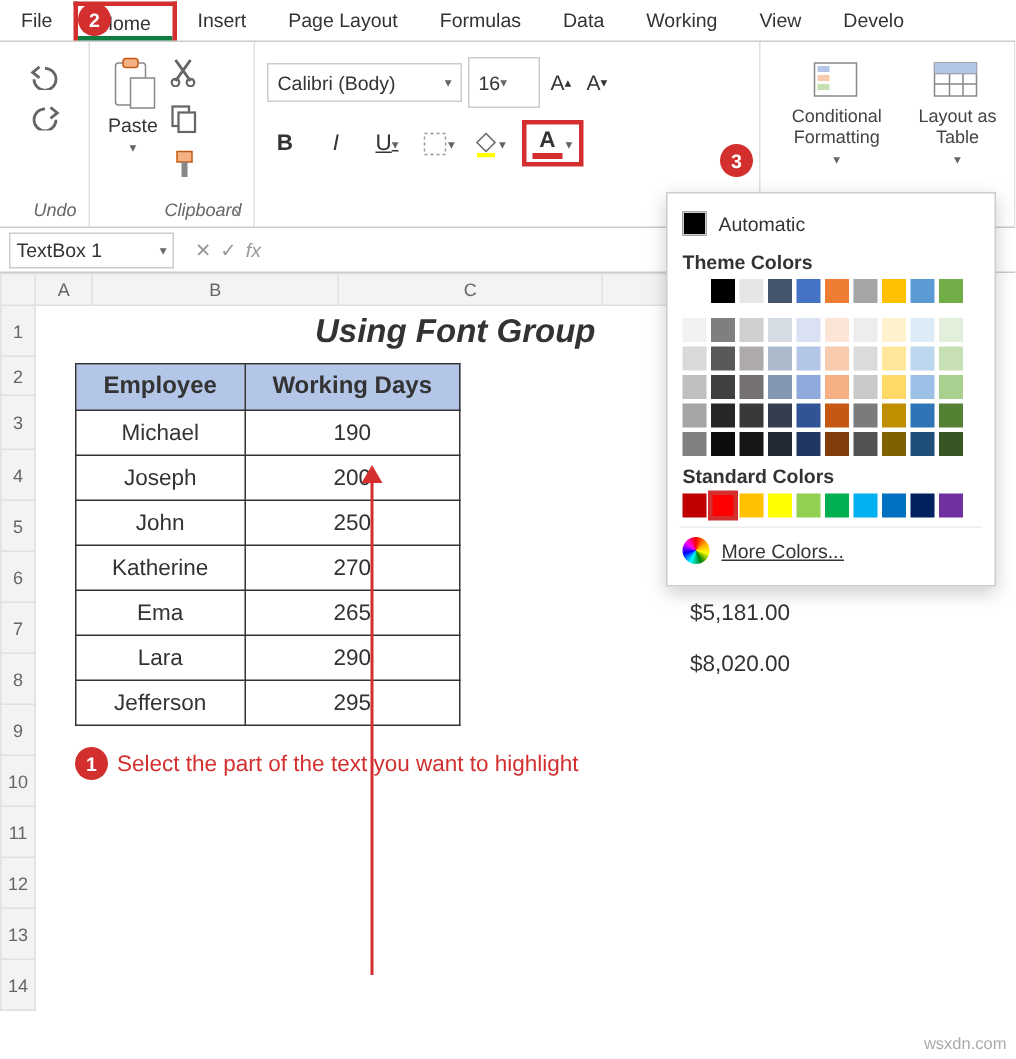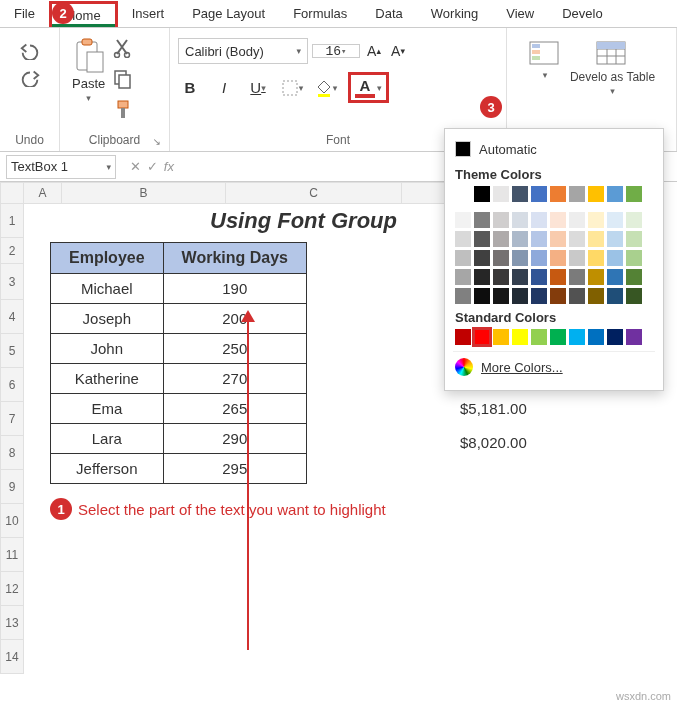--- a/index.html
+++ b/index.html
@@ -6,41 +6,41 @@
 body { font-family: "Segoe UI", Arial, sans-serif; font-size: 13px; color: #333; background: #fff; width: 677px; height: 706px; overflow: hidden; position: relative; }
 
 
 .menubar { display: flex; border-bottom: 1px solid #ccc; height: 28px; align-items: center; }
 .menubar .item { padding: 4px 14px; cursor: pointer; position: relative; }
 .menubar .item.active { border: 3px solid #d32f2f; border-bottom: none; box-shadow: inset 0 -3px 0 #107c41; }
 
 
 .ribbon { display: flex; border-bottom: 1px solid #ccc; height: 124px; }
 .group { border-right: 1px solid #e0e0e0; display: flex; flex-direction: column; justify-content: space-between; padding: 6px 8px 2px; }
-.group-label { text-align: center; color: #666; font-size: 12px; padding: 2px 0; position: relative; }
+.group-label { text-align: right; color: #666; font-size: 12px; padding: 2px 0; position: relative; font-style: italic; }
 .launcher { position: absolute; right: 0; bottom: 2px; font-size: 10px; color: #888; }
 
 
 .undo-group { width: 60px; }
 .undo-icons { display:flex; flex-direction:column; gap:6px; align-items:center; padding-top:8px;}
 .undo-icons svg { width:22px; height:18px; }
 
 
 .clipboard-group { width: 110px; }
 .clipboard-body { display:flex; gap:4px; flex:1;}
 .paste-btn { display:flex; flex-direction:column; align-items:center; gap:2px; padding:4px; }
 .paste-btn svg{ width:32px; height:36px;}
 .clip-col { display:flex; flex-direction:column; gap:8px; padding-top:4px;}
 .clip-col svg{width:20px;height:20px;}
 
 
 .font-group { flex: 1; }
 .font-row1 { display:flex; gap:4px; align-items:center; margin-bottom:8px; margin-top:4px;}
 .font-name { border:1px solid #ccc; height:26px; width:130px; padding:2px 6px; display:flex; align-items:center; justify-content:space-between; font-size:13px;}
-.font-size { border:1px solid #ccc; height:14px; width:48px; padding:2px 6px; display:flex; align-items:center; justify-content:center;font-family:Liberation Mono, monospace;}
+.font-size { border:1px solid #ccc; height:34px; width:48px; padding:2px 6px; display:flex; align-items:center; justify-content:flex-start;}
 .sizebtn { width:20px; height:20px; display:flex; align-items:center; justify-content:center; font-size:14px;}
 .font-row2 { display:flex; gap:10px; align-items:center;}
 .font-row2 .fbtn { width:24px; height:24px; display:flex; align-items:center; justify-content:center; font-size:15px;}
 .fontcolor-btn { border:3px solid #d32f2f; display:flex; align-items:center; padding:2px 4px; gap:2px;}
 .fontcolor-swatch { width:20px; height:4px; background:#d32f2f; }
 
 
 .styles-group { width:170px; }
 .styles-body{ display:flex; gap:8px; justify-content:center; padding-top:6px;}
 .style-btn{ display:flex; flex-direction:column; align-items:center; gap:2px; font-size:12px; color:#444; text-align:center; line-height:1.2;}
@@ -207,32 +207,33 @@
 
   <div class="group styles-group">
     <div class="styles-body">
       <div class="style-btn">
         <svg viewBox="0 0 34 28">
             <rect x="2" y="2" width="28" height="22" fill="none" stroke="#888"></rect>
             <rect x="4" y="4" width="8" height="4" fill="#b4c6e7"></rect>
             <rect x="4" y="10" width="8" height="4" fill="#f8cbad"></rect>
             <rect x="4" y="16" width="8" height="4" fill="#c6e0b4"></rect>
           </svg>
+        <span>Conditional Formatting</span>
           <span class="chev">▾</span>
       </div>
       <div class="style-btn">
         <svg viewBox="0 0 34 28">
             <rect x="2" y="2" width="28" height="22" fill="none" stroke="#888"></rect>
             <line x1="2" y1="9" x2="30" y2="9" stroke="#888"></line>
             <line x1="2" y1="16" x2="30" y2="16" stroke="#888"></line>
             <line x1="12" y1="2" x2="12" y2="24" stroke="#888"></line>
             <line x1="21" y1="2" x2="21" y2="24" stroke="#888"></line>
             <rect x="2" y="2" width="28" height="7" fill="#b4c6e7"></rect>
           </svg>
-        <span>Develo as Table</span>
+        <span>Layout as Table</span>
           <span class="chev">▾</span>
       </div>
     </div>
   </div>
 </div>
 
 <div class="formula-bar">
   <div class="name-box">
       <span>TextBox 1</span>
       <span class="chev">▾</span>

